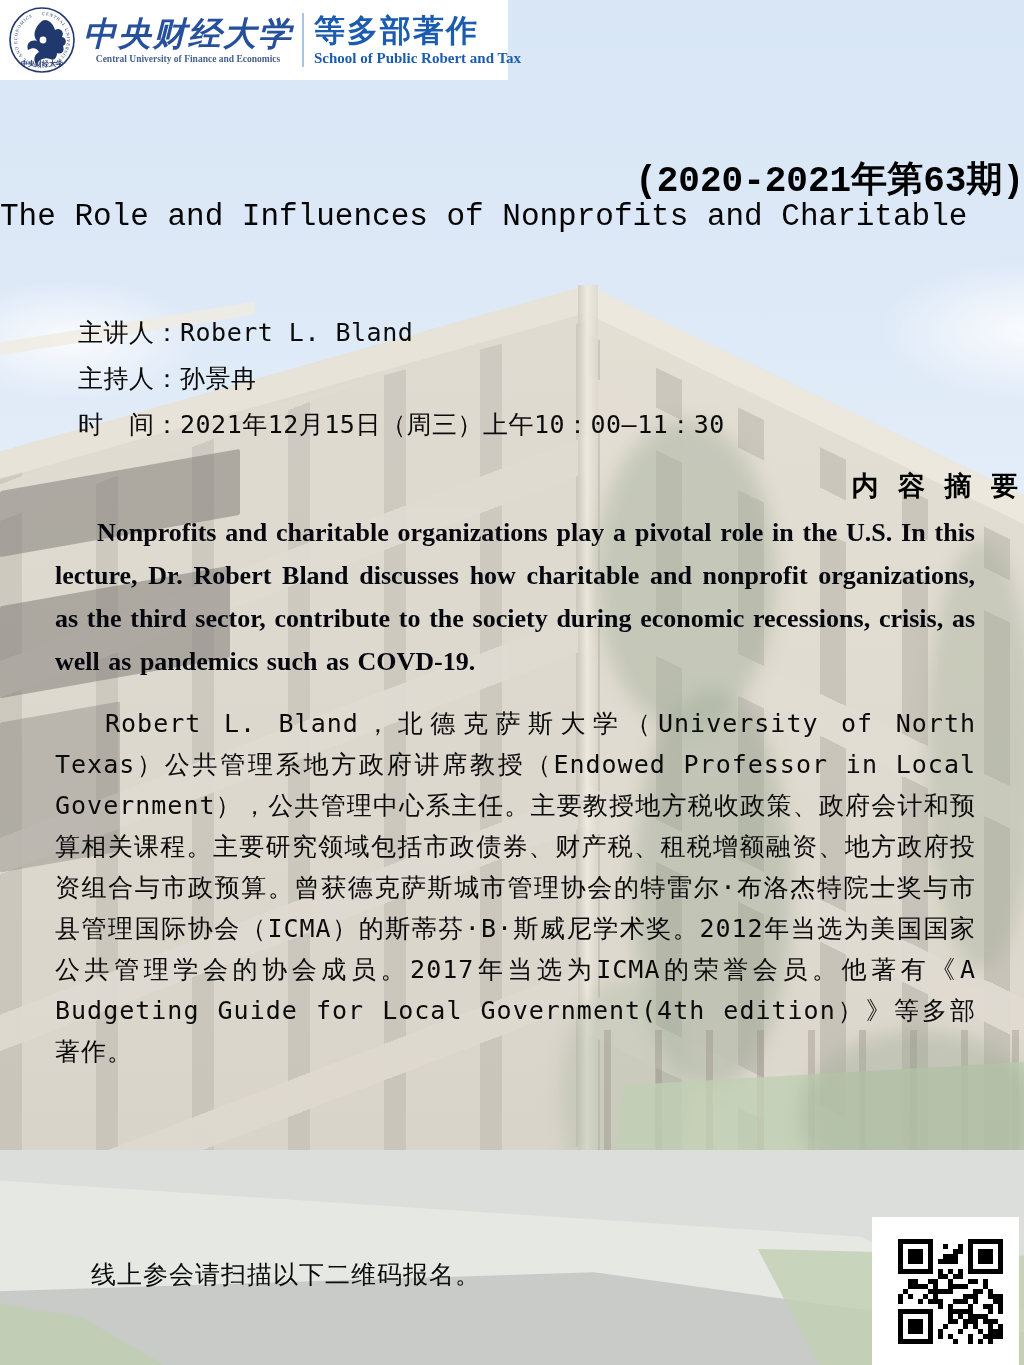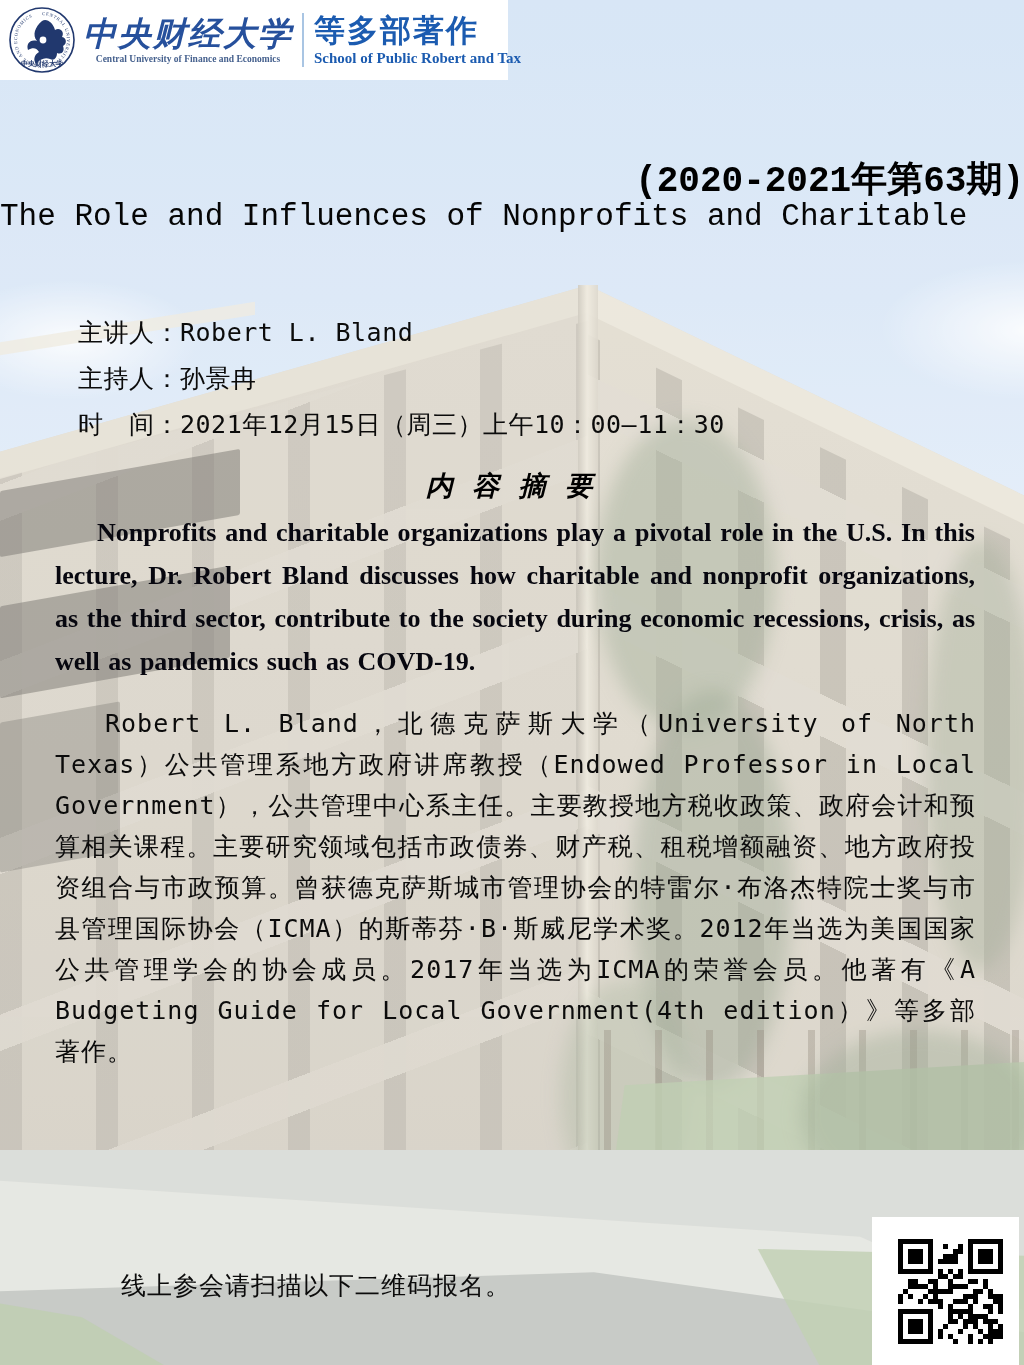--- a/index.html
+++ b/index.html
@@ -89,36 +89,36 @@
   .title-cn { left:0; top:88px; width:100%; text-align:center; font-family:"DejaVu Serif", serif;
     font-weight:bold; font-size:54px; letter-spacing:8px; color:#000; }
   .title-issue { left:0; top:155px; width:100%; text-align:right; font-family:Liberation Mono, monospace;
     font-weight:bold; font-size:36px; color:#000; }
   .title-en { left:0; top:199px; width:100%; text-align:left; font-family:"Liberation Mono", monospace;
     font-size:31px; line-height:36px; color:#050505; }
 
   .info-block { left:58px; top:310px; font-family:"DejaVu Sans Mono", monospace;
     font-size:25px; line-height:46px; letter-spacing:.5px; color:#0b0b0b;margin-left:20px; }
 
-  .abs-heading { left:0; top:468px; width:100%; text-align:center; font-weight:bold;
-    font-size:27px; letter-spacing:6px; color:#000;font-style:italic; }
+  .abs-heading { left:0; top:468px; width:100%; text-align:right; font-weight:bold;
+    font-size:27px; letter-spacing:6px; color:#000; }
   .abs-body { left:55px; top:511px; width:920px; font-family:"Liberation Serif", serif;
     font-weight:bold; font-size:26px; line-height:43px; text-align:justify;
     text-indent:42px; color:#07070f; word-spacing:2px; }
 
   .bio { left:55px; top:703px; width:921px; font-family:"DejaVu Sans Mono", monospace;
     font-size:25px; line-height:41px; text-align:justify; text-indent:2em;
     letter-spacing:1px; color:#0b0b0b; }
 
   .organizers { left:55px; top:1102px; width:921px; font-family:"DejaVu Sans Mono", monospace;
     font-size:25px; line-height:41px; text-align:justify; text-indent:2em;
     letter-spacing:1px; color:#0b0b0b; }
 
-  .qr-note { left:71px; top:1258px; width:700px; font-family:Liberation Sans, sans-serif;
-    font-size:25px; text-indent:2em; letter-spacing:1px; color:#0b0b0b;margin-top:11px; }
+  .qr-note { left:41px; top:1258px; width:700px; font-family:Liberation Sans, sans-serif;
+    font-size:25px; text-indent:2em; letter-spacing:1px; color:#0b0b0b; }
 
   .qr-box { left:872px; top:1217px; width:147px; height:148px; background:#ffffff; }
   .qr-code { position:absolute; left:26px; top:22px; width:105px; height:105px; display:grid;
     grid-template-columns:repeat(21,1fr); grid-template-rows:repeat(21,1fr); background:#fff; }
   .qr-code span { display:block; }
   .qr-code span.on { background:#000; }
 </style>
 </head>
 <body>
 

